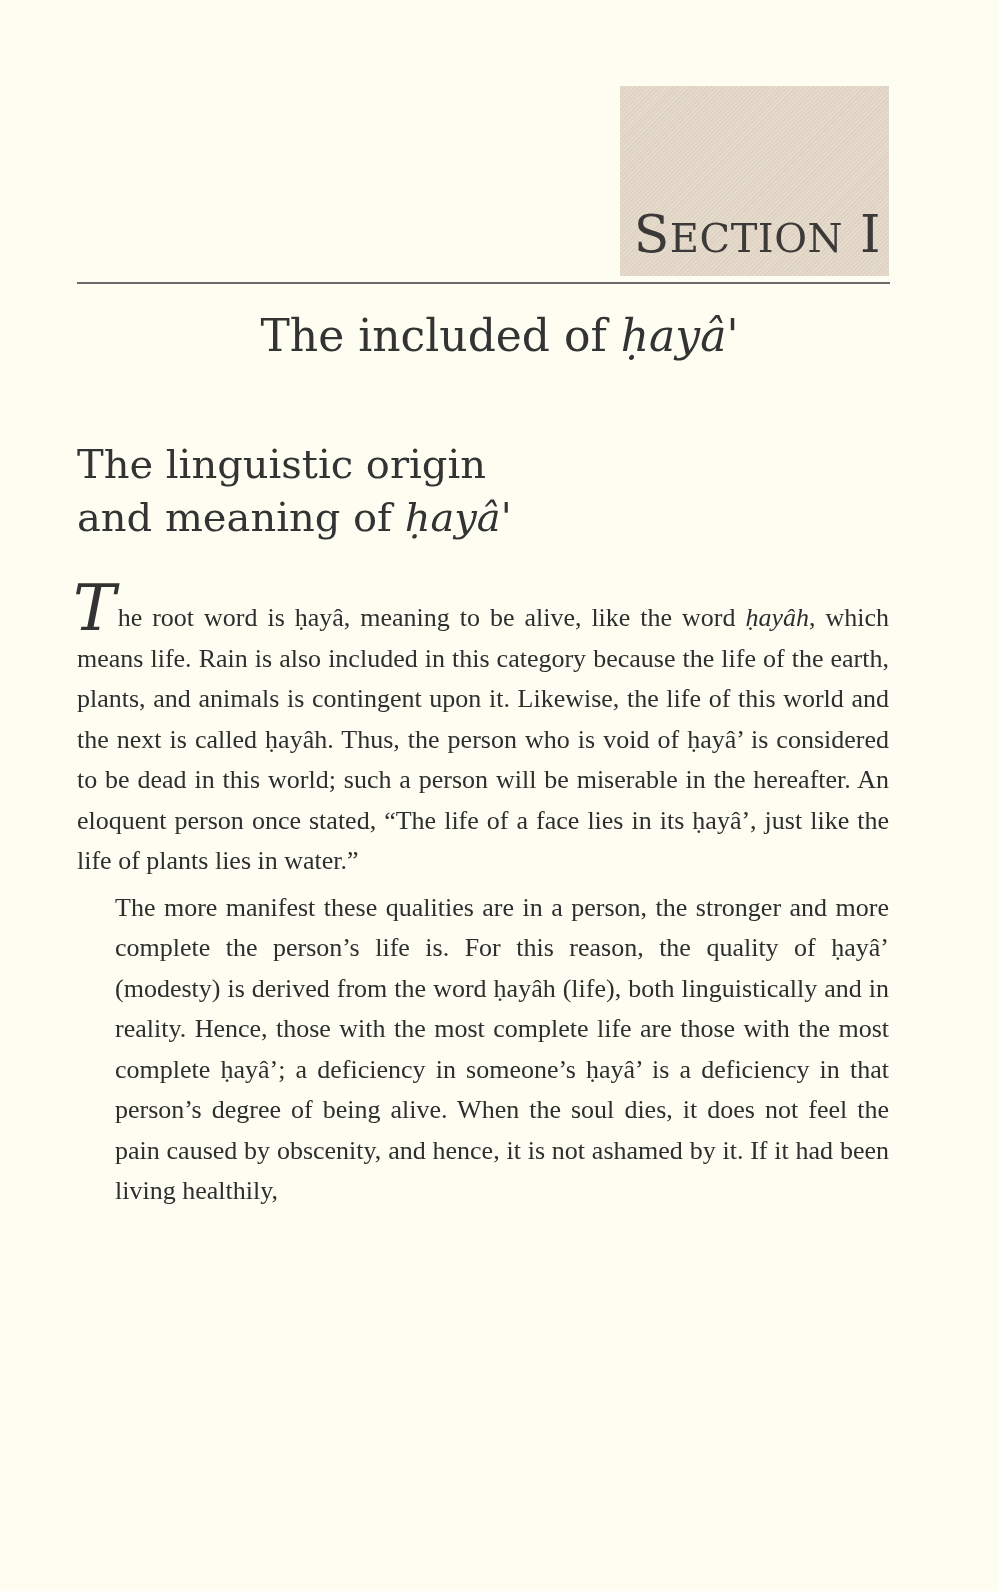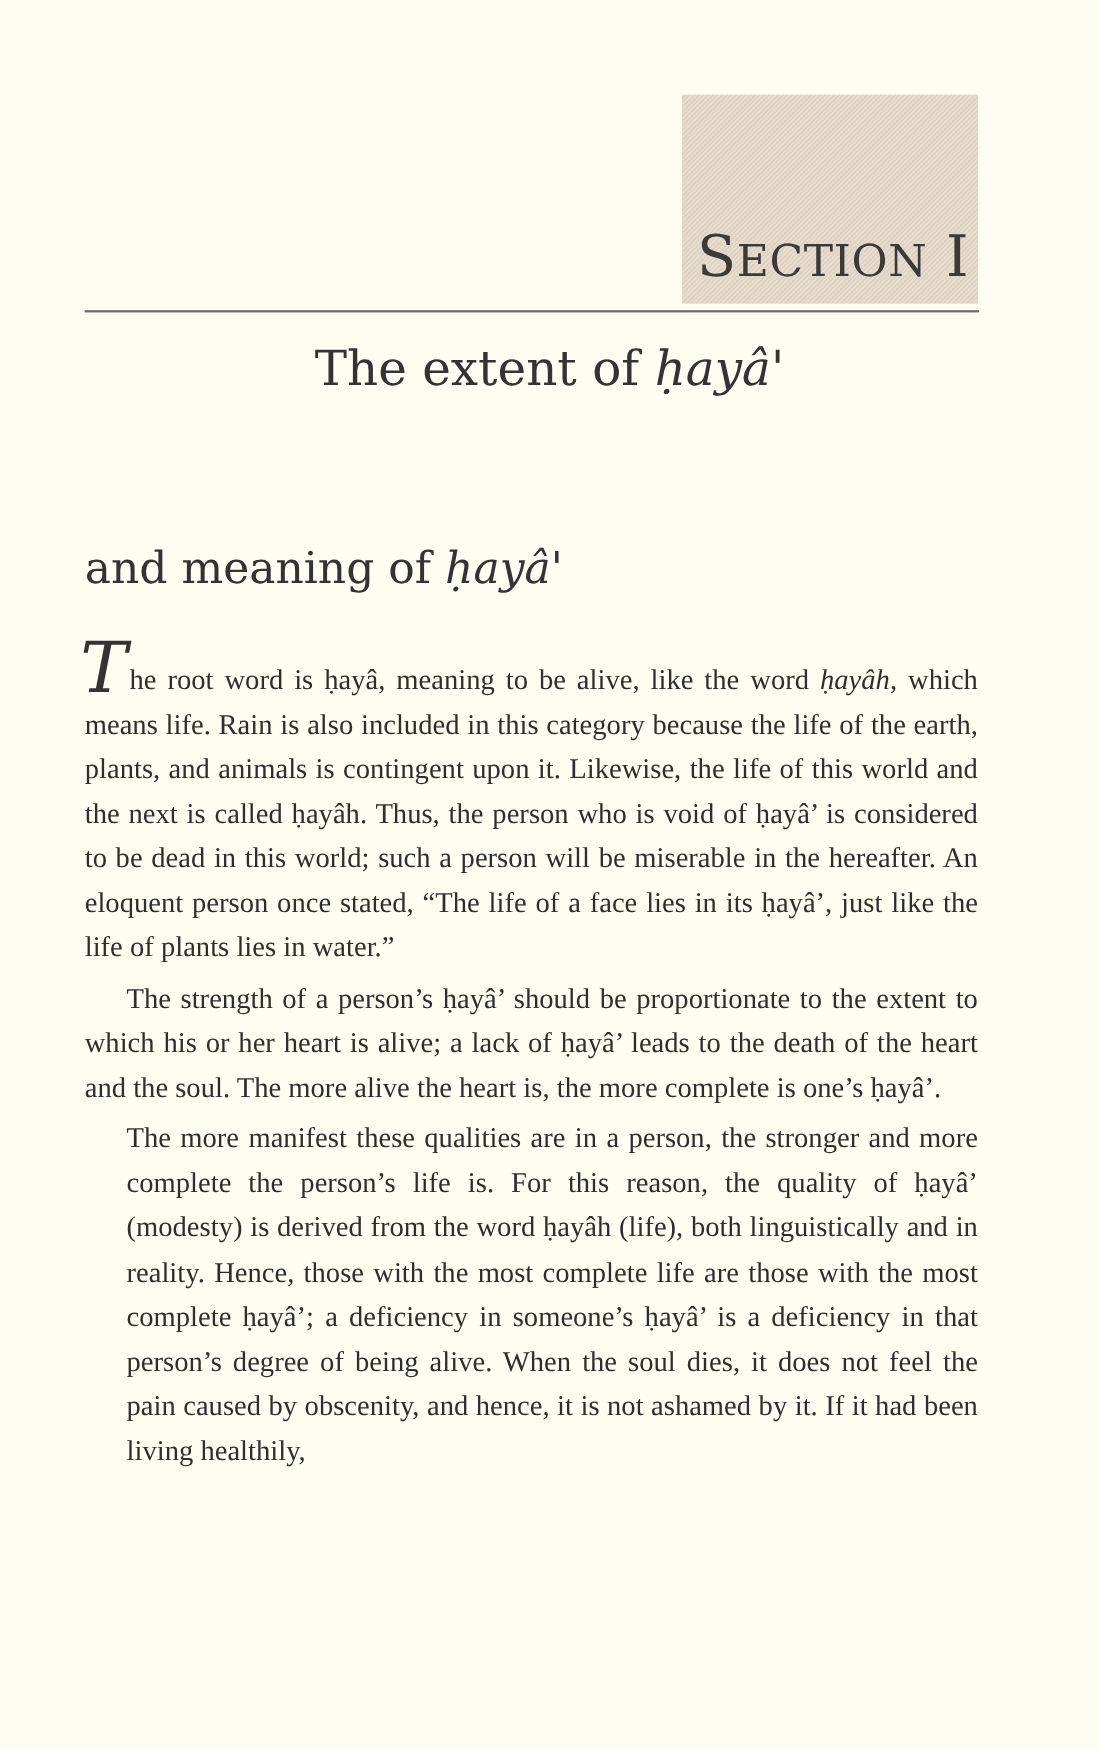--- a/index.html
+++ b/index.html
@@ -115,25 +115,24 @@
 </head>
 <body>
 
 <div class="section-box">
   <div class="section-label"><span>S</span><span class="sc">ECTION</span> <span>I</span></div>
 </div>
 
 <div class="rule"></div>
 
 <h1 class="chapter-title" style="margin:0;font-weight:normal;">
-  <span>The extent of </span><em>ḥayâ'</em>
+  <span>The included of </span><em>ḥayâ'</em>
 </h1>
 
 <h2 class="sub-heading" style="margin:0;font-weight:normal;">
-  <br>
+  <span>The linguistic origin</span><br>
   <span>and meaning of </span><em>ḥayâ'</em>
 </h2>
 
 <div class="body-text">
   <p class="first"><span class="dropcap">T</span><span>he root word is ḥayâ, meaning to be alive, like the word </span><em class="term">ḥayâh</em><span>, which means life. Rain is also included in this category because the life of the earth, plants, and animals is contingent upon it. Likewise, the life of this world and the next is called ḥayâh. Thus, the person who is void of ḥayâ’ is considered to be dead in this world; such a person will be miserable in the hereafter. An eloquent person once stated, “The life of a face lies in its ḥayâ’, just like the life of plants lies in water.”</span></p>
-  <p class="indent">The strength of a person’s ḥayâ’ should be proportionate to the extent to which his or her heart is alive; a lack of ḥayâ’ leads to the death of the heart and the soul. The more alive the heart is, the more complete is one’s ḥayâ’.</p>
   <p class="block-quote">The more manifest these qualities are in a person, the stronger and more complete the person’s life is. For this reason, the quality of ḥayâ’ (modesty) is derived from the word ḥayâh (life), both linguistically and in reality. Hence, those with the most complete life are those with the most complete ḥayâ’; a deficiency in someone’s ḥayâ’ is a deficiency in that person’s degree of being alive. When the soul dies, it does not feel the pain caused by obscenity, and hence, it is not ashamed by it. If it had been living healthily,</p>
 </div>
 
 </body></html>

